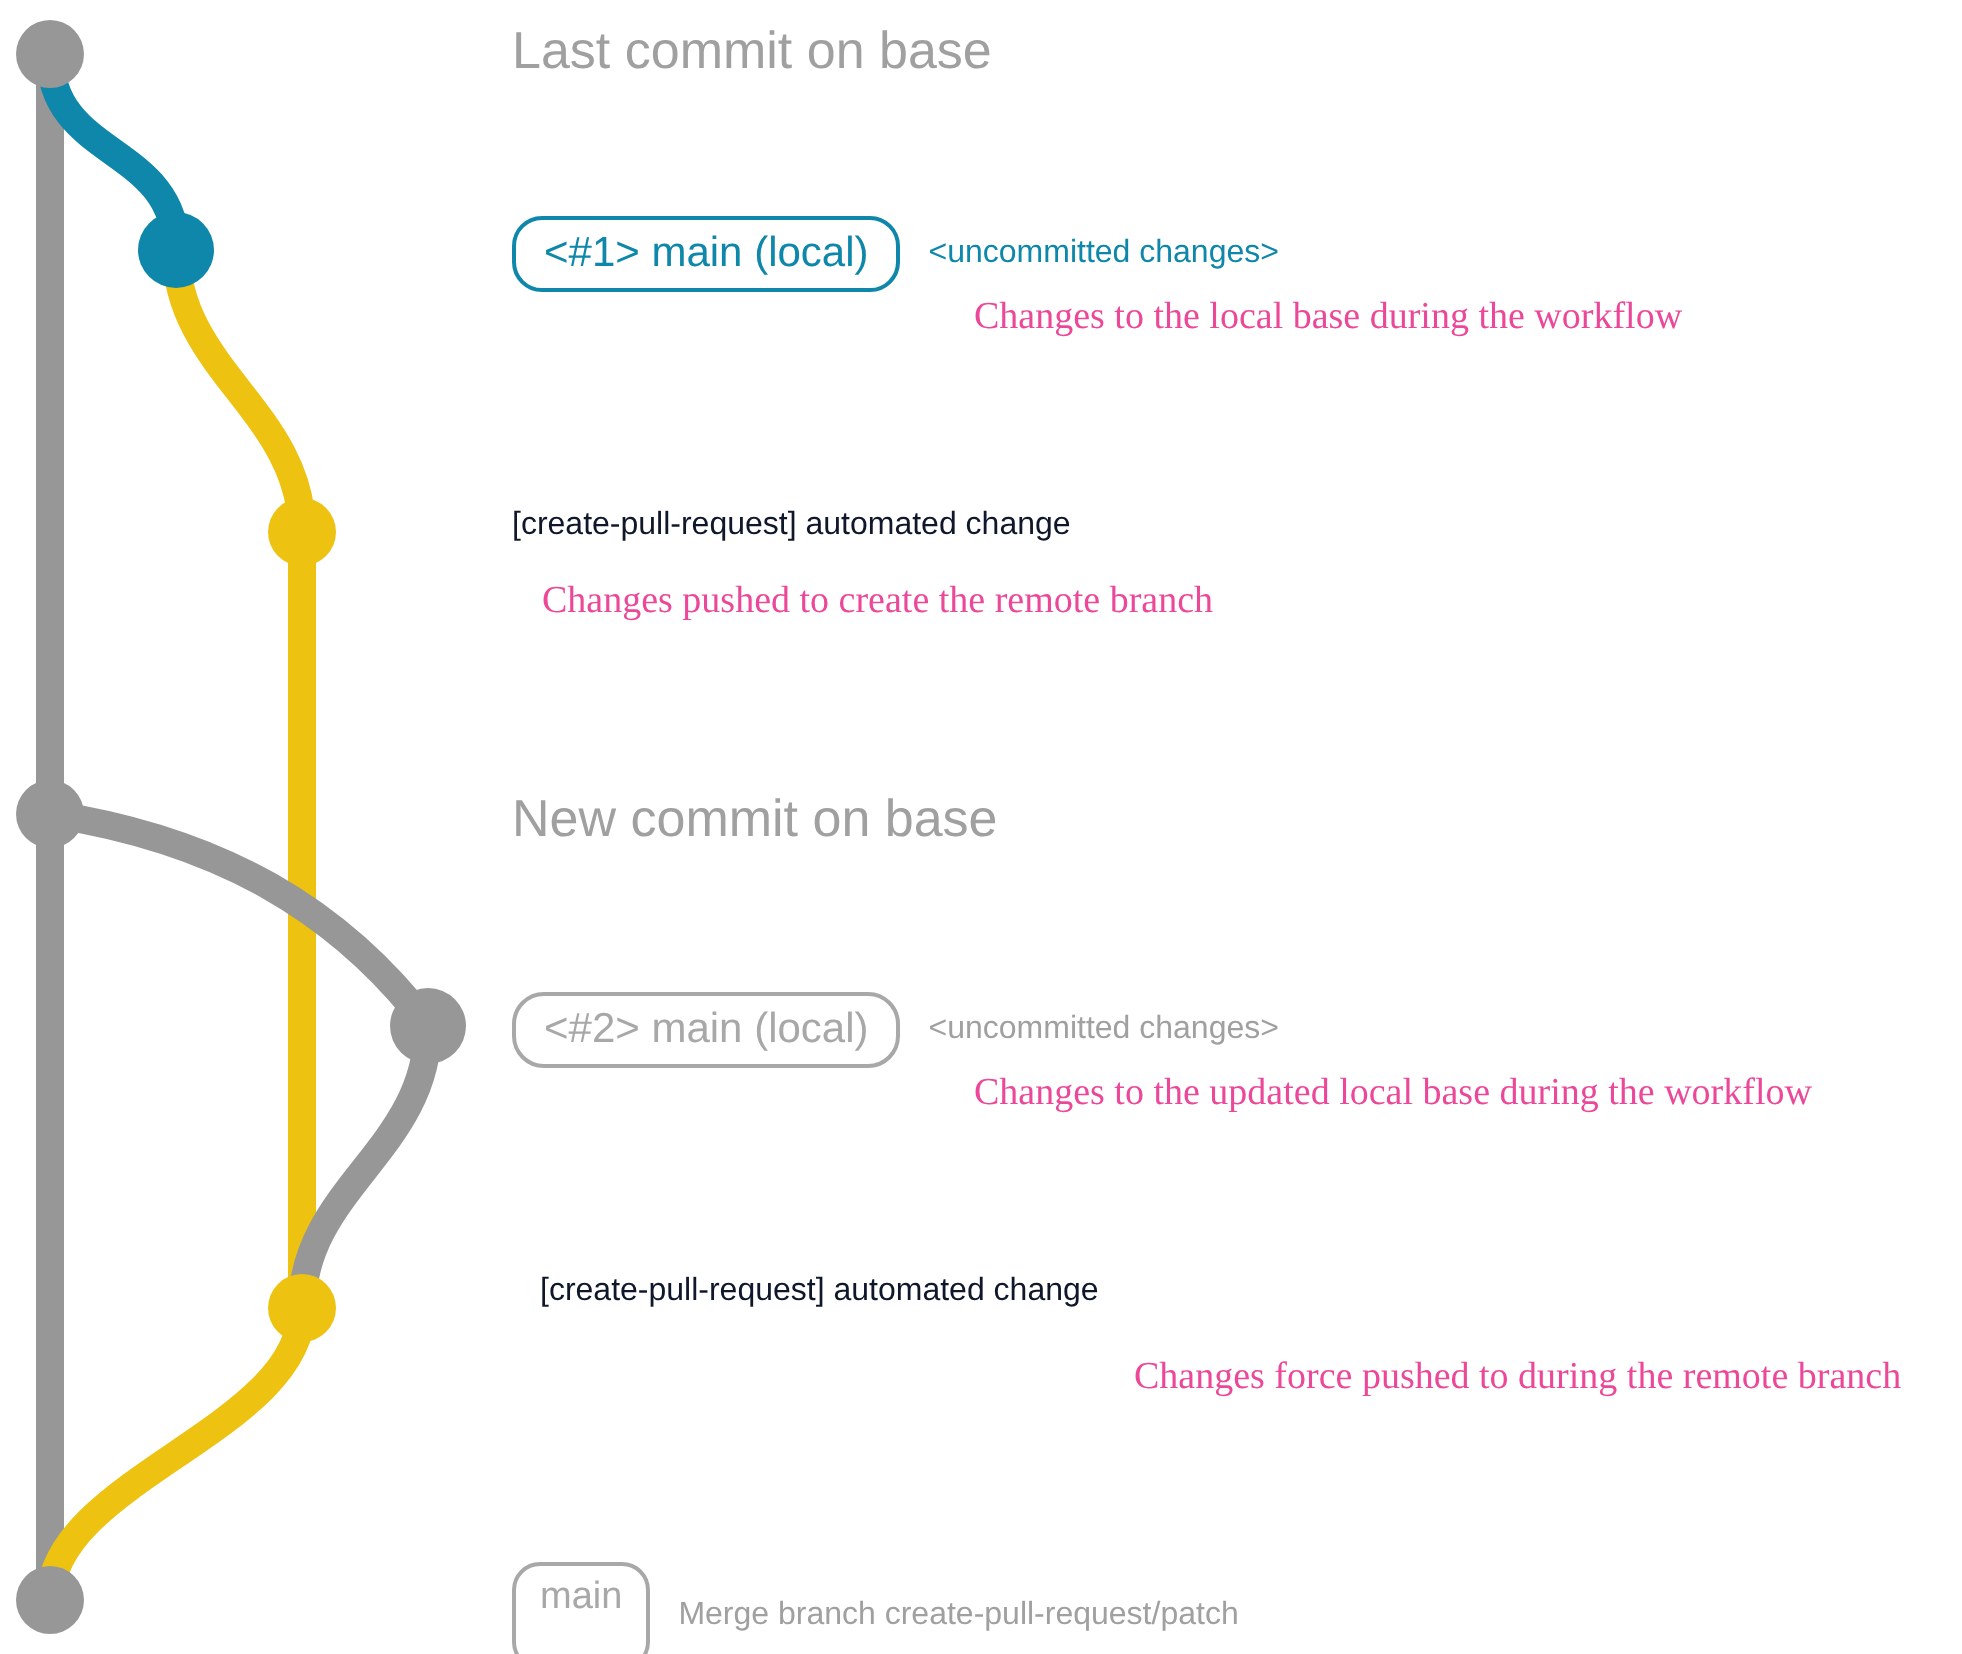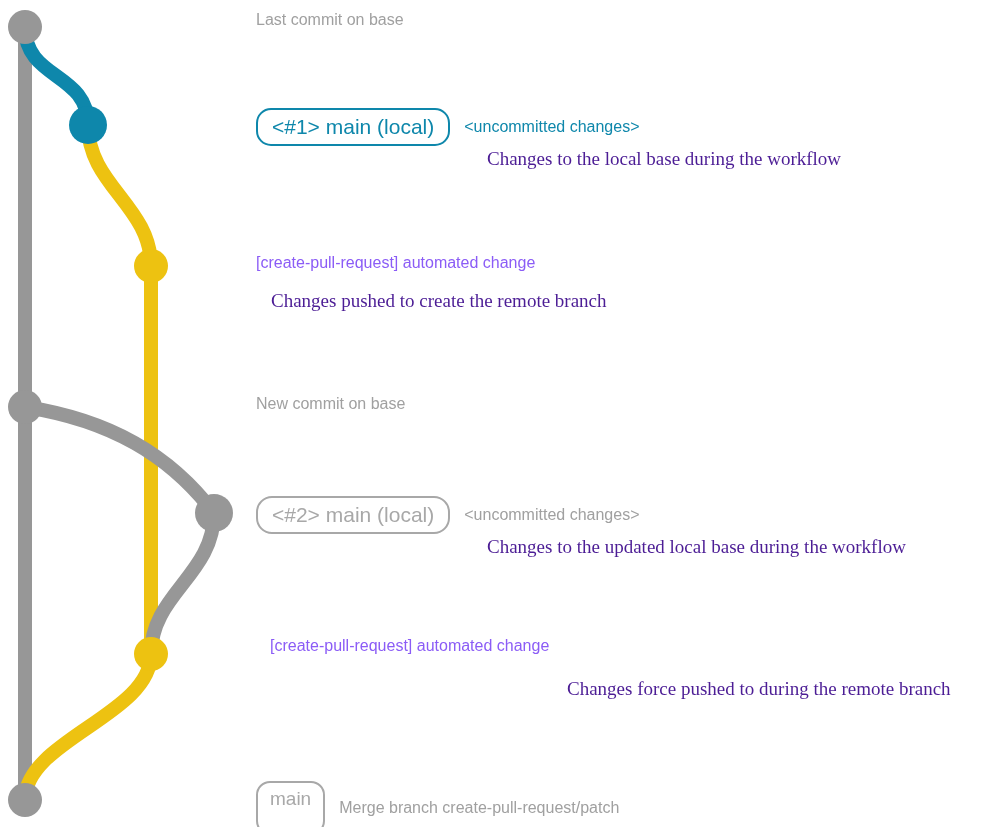--- a/index.html
+++ b/index.html
@@ -27,21 +27,21 @@
 
   .row {
     position: absolute;
     display: flex;
     align-items: center;
   }
 
   
   .heading-text {
     font-family: "Liberation Sans", sans-serif;
-    font-size: 16px;
+    font-size: 26px;
     line-height: 1;
     color: #a0a0a0;
     white-space: nowrap;
   }
 
   
   .ref-pill {
     display: inline-block;
     border: 2px solid currentColor;
     border-radius: 16px;
@@ -69,30 +69,30 @@
   .subject.no-pill {
     margin-left: 0;
   }
 
   
   .description {
     position: absolute;
     font-family: "Liberation Serif", serif;
     font-size: 19px;
     line-height: 1;
-    color: #4c1d95;
+    color: #ec4899;
     white-space: nowrap;
   }
 
   .pill-blue   { color: #0e87ab; border-radius: 15px; }
   .pill-yellow { color: #edc211; }
   .pill-gray   { color: #a8a8a8; }
 
   .txt-blue   { color: #0e87ab; }
-  .txt-yellow { color: #8b5cf6; }
+  .txt-yellow { color: #0f172a; }
   .txt-gray   { color: #a0a0a0; }
 </style>
 </head>
 <body>
 
 <svg id="graph-canvas" viewBox="0 0 981 827" aria-hidden="true">
 
   <g fill="none" stroke-width="14" stroke-linecap="round">
 
     <path stroke="#979797" d="M 25,27 L 25,407 L 25,800"></path>

